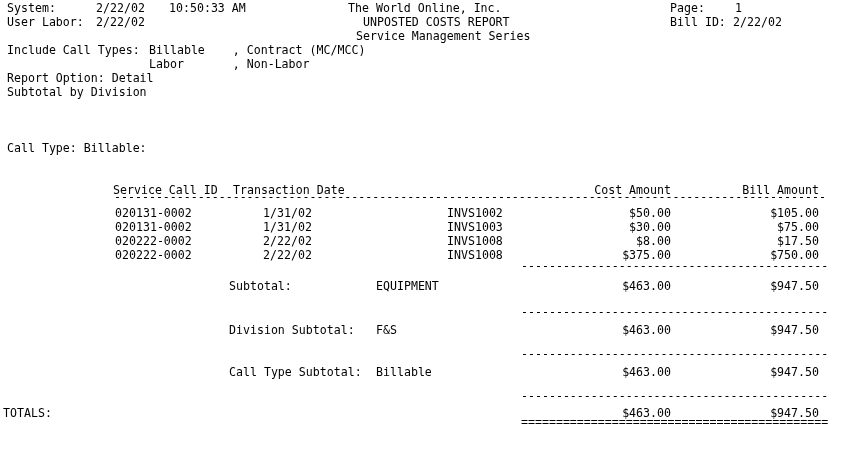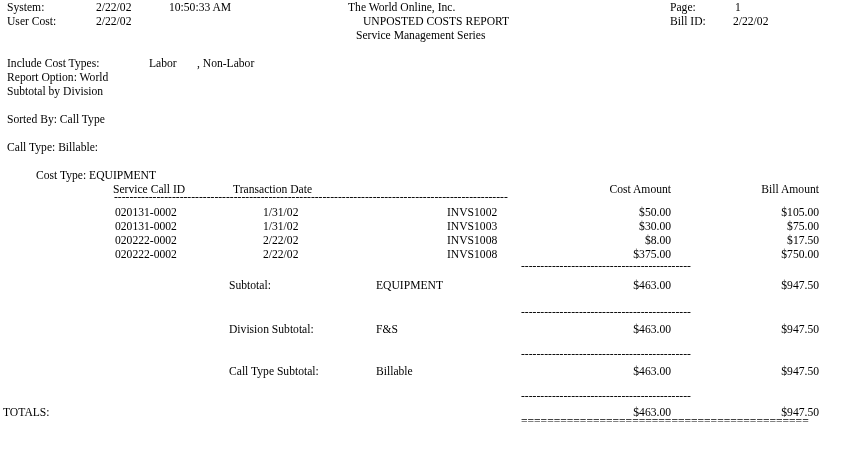--- a/index.html
+++ b/index.html
@@ -4,68 +4,65 @@
 <style>
   html,body{margin:0;padding:0;background:#ffffff;}
   .page{
     position:relative;
     width:841px;height:451px;
     background:#ffffff;color:#000000;
     font-family:"DejaVu Sans Mono","Liberation Mono",monospace;
     font-size:11.6px;
     overflow:hidden;
   }
-  .ln{position:absolute;left:0;right:0;height:12px;line-height:12px;font-family:Liberation Serif, serif;}
+  .ln{position:absolute;left:0;right:0;height:12px;line-height:12px;}
   .c{position:absolute;white-space:pre;}
 </style>
 </head>
 <body>
 
 <div class="page">
 
   <div class="ln" style="top:2px">
     <span class="c" style="left:7px">System:</span>
     <span class="c" style="left:96px">2/22/02</span>
     <span class="c" style="left:169px">10:50:33 AM</span>
     <span class="c" style="left:348px">The World Online, Inc.</span>
     <span class="c" style="left:670px">Page:</span>
     <span class="c" style="left:735px">1</span>
   </div>
 
   <div class="ln" style="top:16px">
-    <span class="c" style="left:7px">User Cost:</span>
+    <span class="c" style="left:7px">User Labor:</span>
     <span class="c" style="left:96px">2/22/02</span>
     <span class="c" style="left:363px">UNPOSTED COSTS REPORT</span>
     <span class="c" style="left:670px">Bill ID:</span>
     <span class="c" style="left:733px">2/22/02</span>
   </div>
 
   <div class="ln" style="top:30px">
     <span class="c" style="left:356px">Service Management Series</span>
   </div>
 
+  <div class="ln" style="top:44px">
+    <span class="c" style="left:7px">Include Call Types:</span>
+    <span class="c" style="left:149px">Billable    , Contract (MC/MCC)</span>
+  </div>
   <div class="ln" style="top:58px">
-    <span class="c" style="left:7px">Include Cost Types:</span>
     <span class="c" style="left:149px">Labor       , Non-Labor</span>
   </div>
   <div class="ln" style="top:72px">
-    <span class="c" style="left:7px">Report Option: World</span>
+    <span class="c" style="left:7px">Report Option: Detail</span>
   </div>
   <div class="ln" style="top:86px">
     <span class="c" style="left:7px">Subtotal by Division</span>
   </div>
-  <div class="ln" style="top:114px">
-    <span class="c" style="left:7px">Sorted By: Call Type</span>
-  </div>
 
   <div class="ln" style="top:142px">
     <span class="c" style="left:7px">Call Type: Billable:</span>
-  </div>
-  <div class="ln" style="top:170px">
-    <span class="c" style="left:36px">Cost Type: EQUIPMENT</span>
   </div>
 
   <div class="ln" style="top:184px">
     <span class="c" style="left:113px">Service Call ID</span>
     <span class="c" style="left:233px">Transaction Date</span>
     <span class="c" style="right:170px">Cost Amount</span>
     <span class="c" style="right:22px">Bill Amount</span>
   </div>
   <div class="ln" style="top:191px">
     <span class="c" style="left:114px">------------------------------------------------------------------------------------------------------</span>

